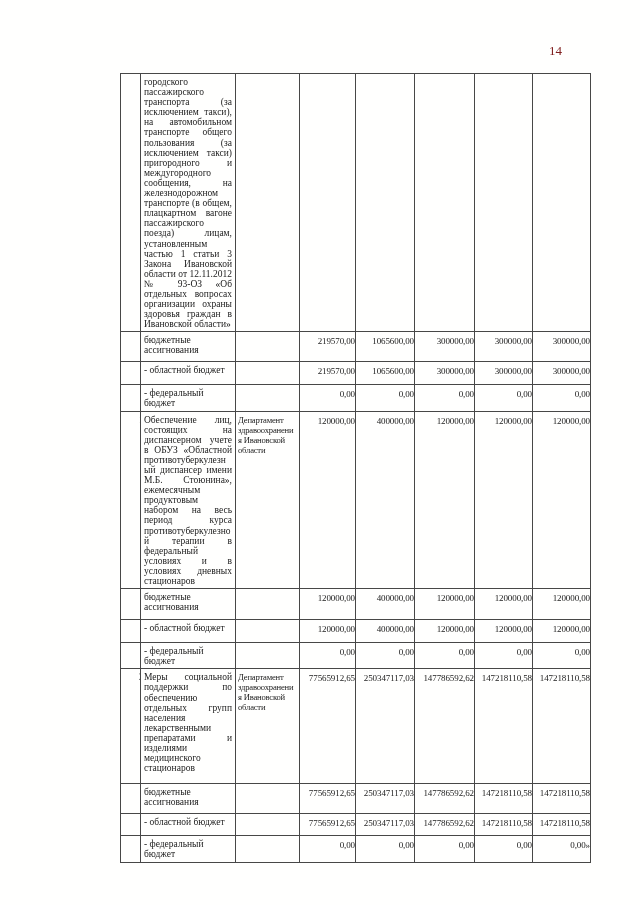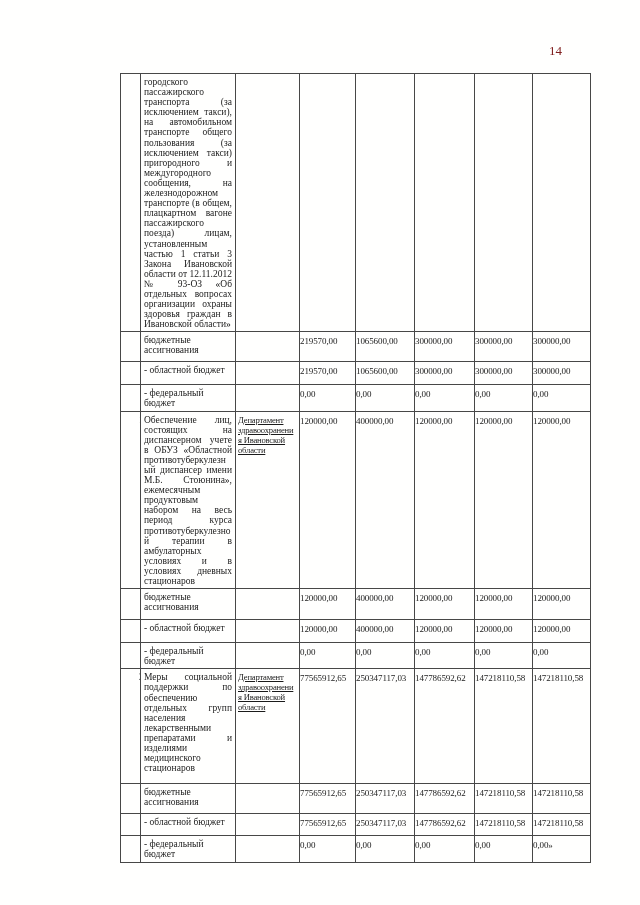--- a/index.html
+++ b/index.html
@@ -66,27 +66,26 @@
   .cell-name.justify {
     text-align: justify;
     text-align-last: left;
   }
   .cell-exec {
     font-size: 8.6px;
     line-height: 10px;
     letter-spacing: -0.2px;
     padding: 3px 2px 2px 2px;
     overflow-wrap: break-word;
-    text-decoration: underline;
   }
   .cell-val {
     font-size: 9px;
     line-height: 10px;
     letter-spacing: -0.1px;
-    text-align: left;
+    text-align: right;
     padding: 4px 0 2px 0;
   }
 </style>
 </head>
 <body>
 
 <div class="sheet">
   <div class="page-number">14</div>
 
   <table class="budget">
@@ -136,21 +135,21 @@
           <td class="cell-name">- федеральный бюджет</td>
           <td class="cell-exec"></td>
           <td class="cell-val">0,00</td>
           <td class="cell-val">0,00</td>
           <td class="cell-val">0,00</td>
           <td class="cell-val">0,00</td>
           <td class="cell-val">0,00</td>
         </tr>
         <tr>
           <td class="cell-num">1.4</td>
-          <td class="cell-name justify">Обеспечение лиц, состоящих на диспансерном учете в ОБУЗ «Областной противотуберкулезный диспансер имени М.Б. Стоюнина», ежемесячным продуктовым набором на весь период курса противотуберкулезной терапии в амбулаторных условиях и в условиях дневных стационаров</td>
+          <td class="cell-name justify">Обеспечение лиц, состоящих на диспансерном учете в ОБУЗ «Областной противотуберкулезный диспансер имени М.Б. Стоюнина», ежемесячным продуктовым набором на весь период курса противотуберкулезной терапии в федеральный условиях и в условиях дневных стационаров</td>
           <td class="cell-exec">Департамент здравоохранения Ивановской области</td>
           <td class="cell-val">120000,00</td>
           <td class="cell-val">400000,00</td>
           <td class="cell-val">120000,00</td>
           <td class="cell-val">120000,00</td>
           <td class="cell-val">120000,00</td>
         </tr>
         <tr>
           <td class="cell-num"></td>
           <td class="cell-name">бюджетные ассигнования</td>

